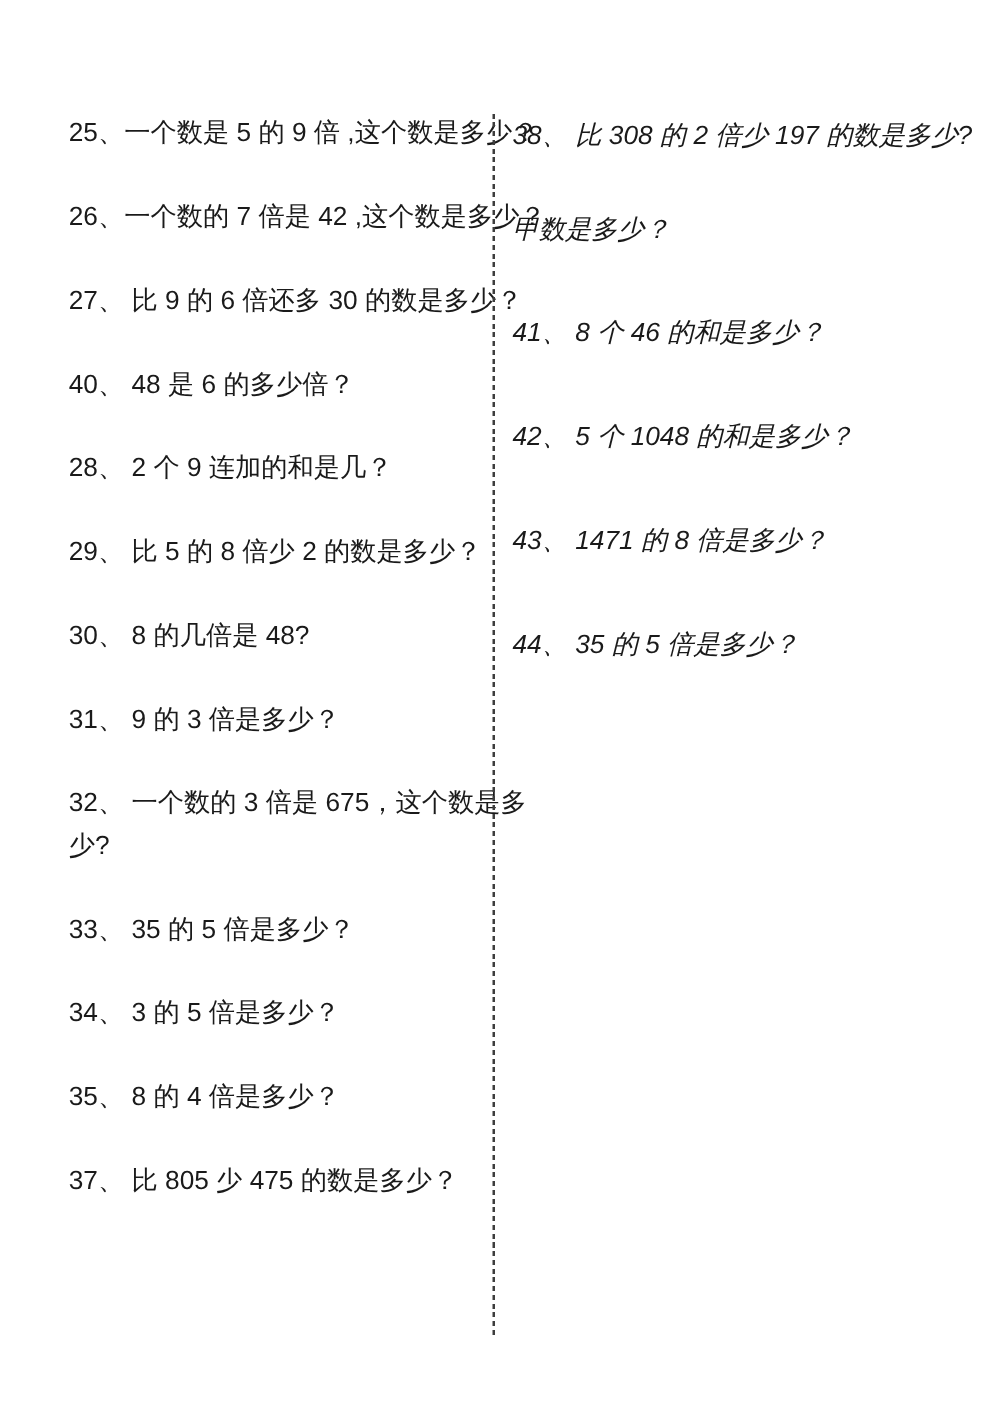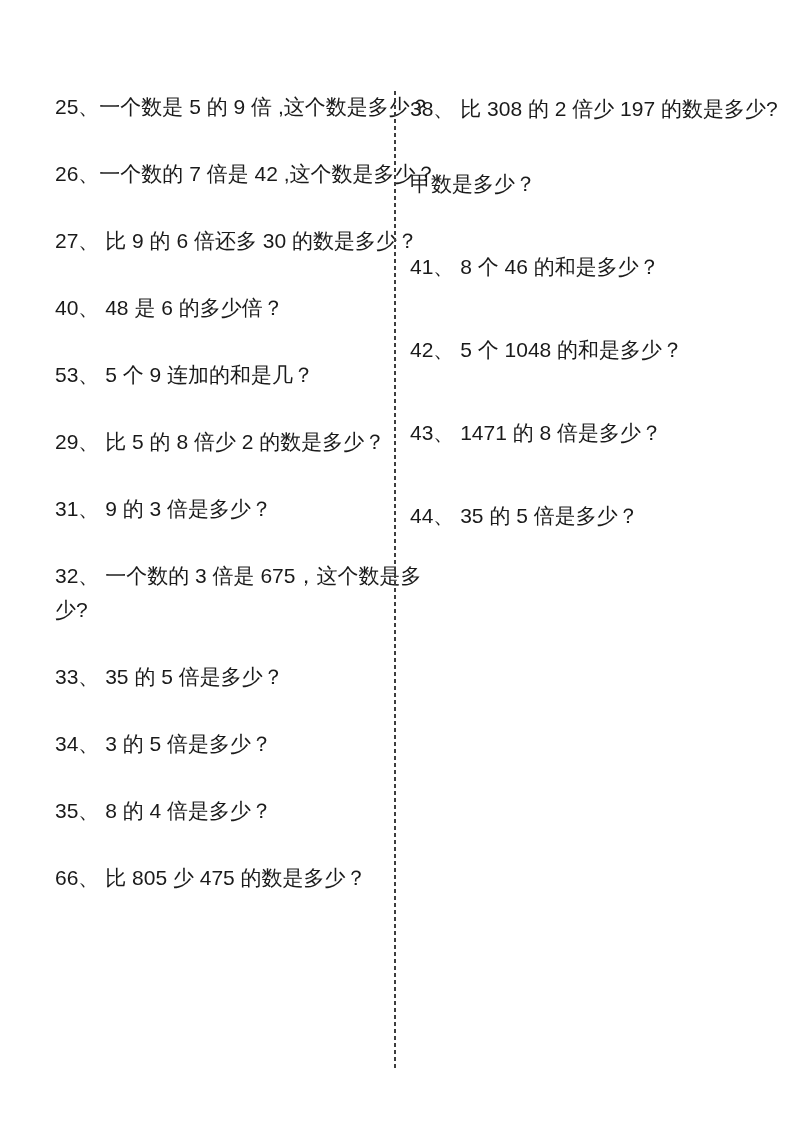--- a/index.html
+++ b/index.html
@@ -20,20 +20,21 @@
     position: absolute;
     top: 90px;
   }
   .col-left {
     left: 55px;
     width: 328px;
   }
   .col-right {
     left: 410px;
     width: 336px;
+    font-style: italic;
   }
   .q {
     margin: 0;
     font-size: 21px;
     line-height: 34px;
     font-weight: 400;
   }
   .col-left .q { margin-bottom: 33px; }
   .col-right .q {
     line-height: 38px;
@@ -66,43 +67,46 @@
     <p class="q">
         <span class="line">26、一个数的 7 倍是 42 ,这个数是多少？</span>
       </p>
     <p class="q">
         <span class="line">27、 比 9 的 6 倍还多 30 的数是多少？</span>
       </p>
     <p class="q">
         <span class="line">40、 48 是 6 的多少倍？</span>
       </p>
     <p class="q">
-        <span class="line">53、 5 个 9 连加的和是几？</span>
+        <span class="line">28、 2 个 9 连加的和是几？</span>
       </p>
     <p class="q">
         <span class="line">29、 比 5 的 8 倍少 2 的数是多少？</span>
+      </p>
+    <p class="q">
+        <span class="line">30、 8 的几倍是 48?</span>
       </p>
     <p class="q">
         <span class="line">31、 9 的 3 倍是多少？</span>
       </p>
     <p class="q">
         <span class="line">32、 一个数的 3 倍是 675，这个数是多</span>
         <span class="line">少?</span>
       </p>
     <p class="q">
         <span class="line">33、 35 的 5 倍是多少？</span>
       </p>
     <p class="q">
         <span class="line">34、 3 的 5 倍是多少？</span>
       </p>
     <p class="q">
         <span class="line">35、 8 的 4 倍是多少？</span>
       </p>
     <p class="q">
-        <span class="line">66、 比 805 少 475 的数是多少？</span>
+        <span class="line">37、 比 805 少 475 的数是多少？</span>
       </p>
   </div>
 
   <div class="divider"></div>
 
   <div class="col col-right">
     <p class="q">
         <span class="line">38、 比 308 的 2 倍少 197 的数是多少?</span>
       </p>
     <p class="q">

